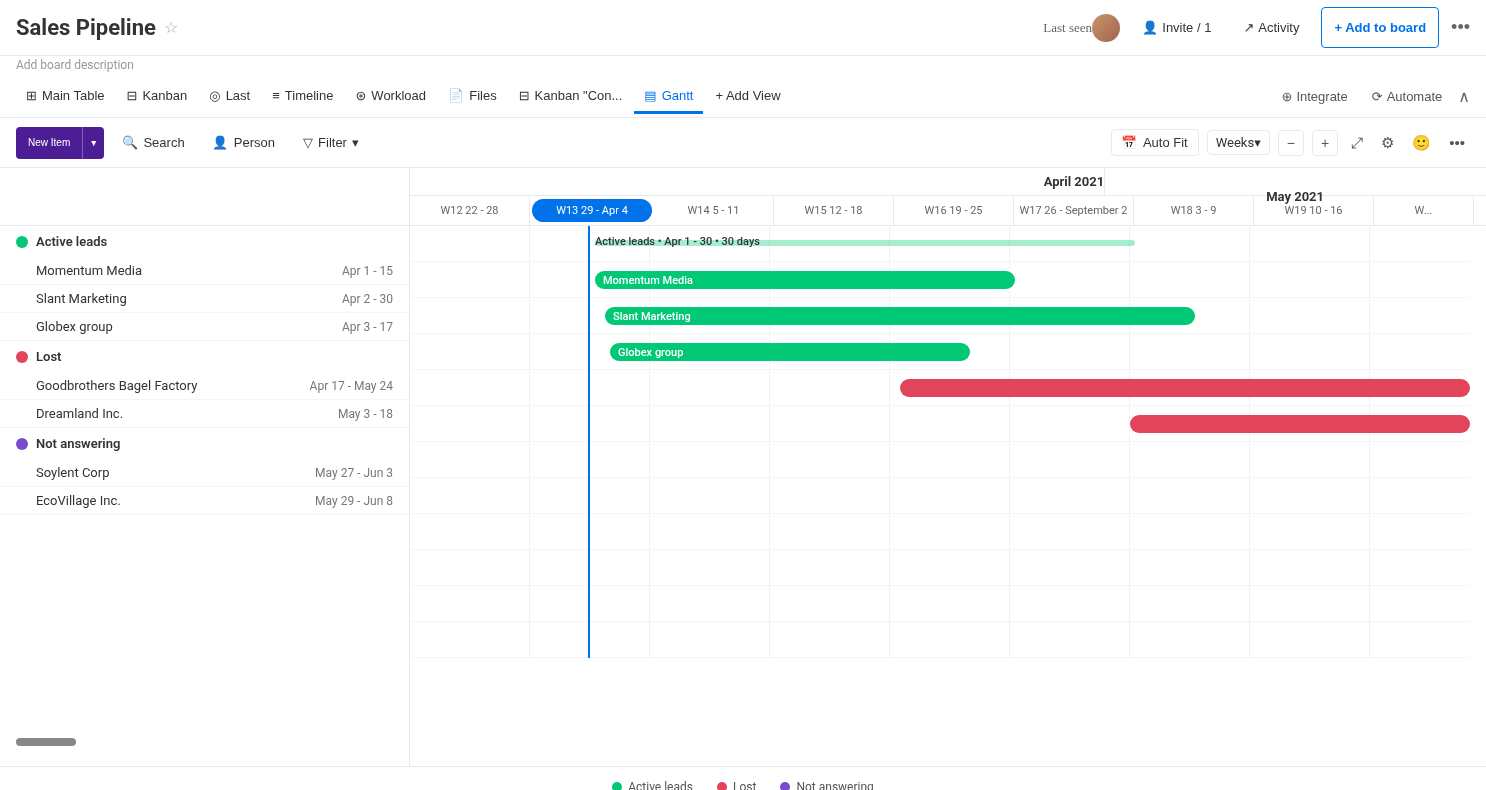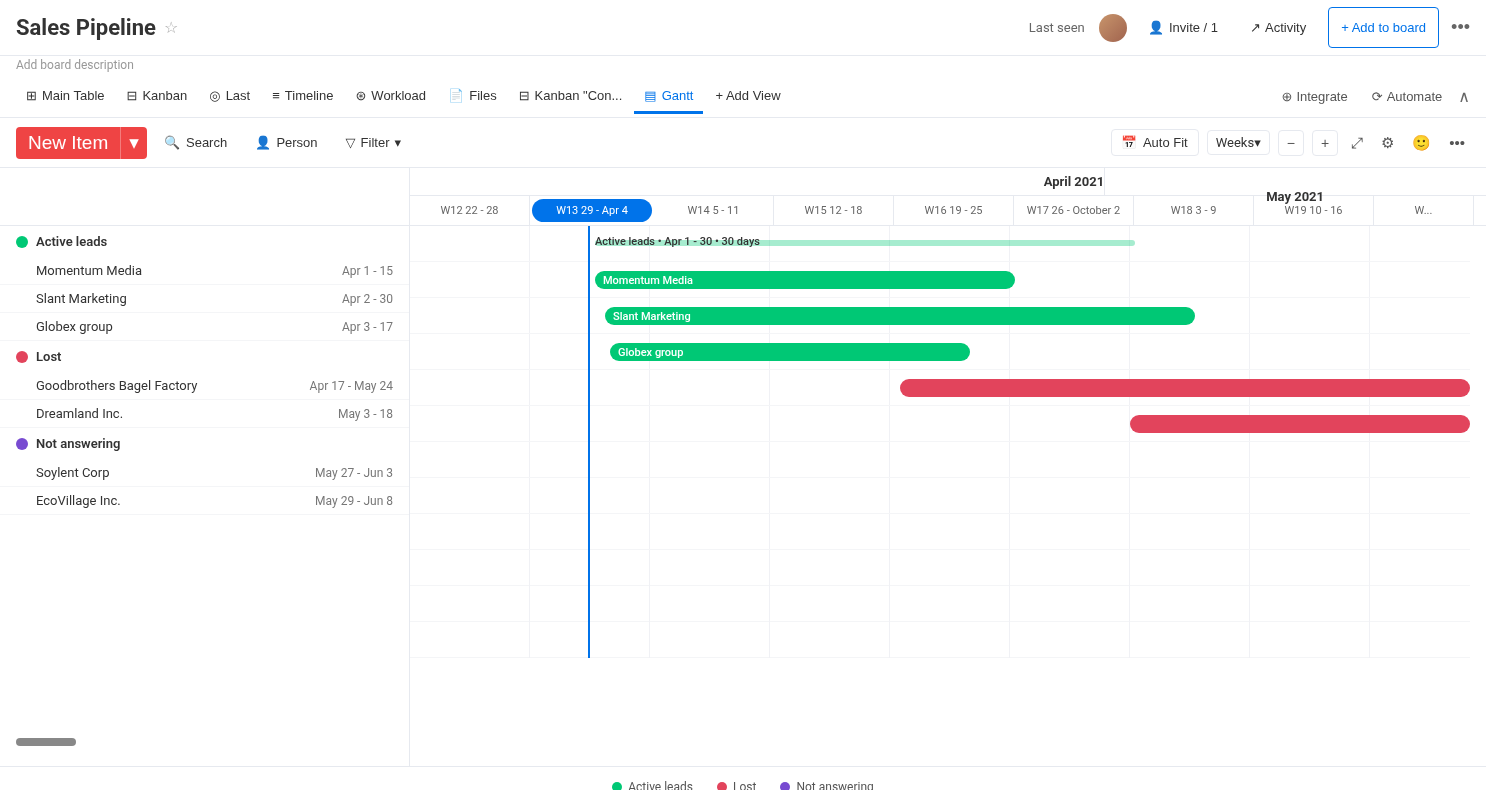--- a/index.html
+++ b/index.html
@@ -6,38 +6,38 @@
     body { font-family: -apple-system, BlinkMacSystemFont, 'Segoe UI', Roboto, sans-serif; background: #fff; color: #333; font-size: 13px; overflow: hidden; width: 1486px; height: 790px; }
 
     
     .app-header {
       display: flex; align-items: center; padding: 8px 16px; border-bottom: 1px solid #e6e9ef;
       height: 56px;
     }
     .board-title { font-size: 22px; font-weight: 700; margin-right: 8px; }
     .star-icon { color: #aaa; font-size: 16px; margin-right: 16px; cursor: pointer; }
     .header-right { display: flex; align-items: center; margin-left: auto; gap: 12px; }
-    .last-seen { display: flex; align-items: center; gap: 14px; color: #666; font-size: 13px; }
+    .last-seen { display: flex; align-items: center; gap: 0; color: #666; font-size: 13px; font-family: Liberation Serif, serif; }
     .avatar { width: 28px; height: 28px; border-radius: 50%; background: #c8a; overflow: hidden; }
     .header-btn { display: flex; align-items: center; gap: 4px; padding: 6px 10px; border: none; background: none; cursor: pointer; color: #333; font-size: 13px; border-radius: 4px; }
-    .add-to-board-btn { border: 1.5px solid #0073ea; color: #0073ea; border-radius: 4px; padding: 12px 12px; background: none; cursor: pointer; font-size: 13px; font-weight: 400; }
+    .add-to-board-btn { border: 1.5px solid #0073ea; color: #0073ea; border-radius: 4px; padding: 12px 12px; background: none; cursor: pointer; font-size: 13px; font-weight: 700; }
     .dots-btn { font-size: 18px; color: #666; background: none; border: none; cursor: pointer; }
     .board-subtitle { font-size: 12px; color: #999; padding: 2px 16px 4px; }
 
     
     .nav-tabs { display: flex; align-items: center; padding: 0 16px; border-bottom: 1px solid #e6e9ef; height: 42px; gap: 2px; }
     .nav-tab { display: flex; align-items: center; gap: 5px; padding: 8px 10px; border: none; background: none; cursor: pointer; color: #333; font-size: 13px; border-bottom: 3px solid transparent; white-space: nowrap; }
     .nav-tab.active { border-bottom: 3px solid #0073ea; color: #0073ea; font-weight: 500; }
     .nav-right { margin-left: auto; display: flex; align-items: center; gap: 8px; }
     .nav-right-btn { display: flex; align-items: center; gap: 4px; padding: 4px 8px; border: none; background: none; cursor: pointer; color: #555; font-size: 13px; }
     .collapse-btn { font-size: 16px; color: #666; background: none; border: none; cursor: pointer; }
 
     
     .toolbar { display: flex; align-items: center; padding: 8px 16px; border-bottom: 1px solid #e6e9ef; gap: 8px; height: 50px; }
-    .new-item-btn { display: flex; align-items: center; background: #ef4444; color: #fff; border: none; border-radius: 4px; padding: 0; cursor: pointer; font-size: 19px; font-weight: 500; height: 32px; overflow: hidden; }
+    .new-item-btn { display: flex; align-items: center; background: #4c1d95; color: #fff; border: none; border-radius: 4px; padding: 0; cursor: pointer; font-size: 10px; font-weight: 500; height: 32px; overflow: hidden; }
     .new-item-main { padding: 0 12px; height: 100%; display: flex; align-items: center; }
     .new-item-arrow { padding: 0 8px; height: 100%; display: flex; align-items: center; border-left: 1px solid rgba(255,255,255,0.3); }
     .toolbar-btn { display: flex; align-items: center; gap: 5px; padding: 5px 10px; border: none; background: none; cursor: pointer; color: #333; font-size: 13px; border-radius: 4px; }
     .toolbar-right { margin-left: auto; display: flex; align-items: center; gap: 8px; }
     .auto-fit-btn { display: flex; align-items: center; gap: 5px; padding: 5px 10px; border: 1px solid #e6e9ef; background: none; cursor: pointer; font-size: 13px; border-radius: 4px; color: #333; }
     .weeks-select { display: flex; align-items: center; gap: 0; padding: 4px 8px; border: 1px solid #e6e9ef; border-radius: 4px; cursor: pointer; font-size: 13px; }
     .zoom-btn { padding: 4px 8px; border: 1px solid #e6e9ef; background: none; cursor: pointer; font-size: 14px; color: #555; border-radius: 4px; }
     .toolbar-icon-btn { padding: 5px; border: none; background: none; cursor: pointer; font-size: 15px; color: #555; border-radius: 4px; }
 
     
@@ -255,21 +255,21 @@
             <span>May 2021</span>
           </div>
         </div>
 
         <div class="gantt-weeks">
           <div class="gantt-week" style="width:120px;">W12  22 - 28</div>
           <div class="gantt-week current" style="width:120px;">W13  29 - Apr 4</div>
           <div class="gantt-week" style="width:120px;">W14  5 - 11</div>
           <div class="gantt-week" style="width:120px;">W15  12 - 18</div>
           <div class="gantt-week" style="width:120px;">W16  19 - 25</div>
-          <div class="gantt-week" style="width:120px;">W17  26 - October 2</div>
+          <div class="gantt-week" style="width:120px;">W17  26 - September 2</div>
           <div class="gantt-week" style="width:120px;">W18  3 - 9</div>
           <div class="gantt-week" style="width:120px;">W19  10 - 16</div>
           <div class="gantt-week" style="width:100px;">W...</div>
         </div>
       </div>
 
       <div class="gantt-body" style="width:1060px; position:relative;">
 
         <div class="today-line" style="left:178px; height:100%;"></div>
 

